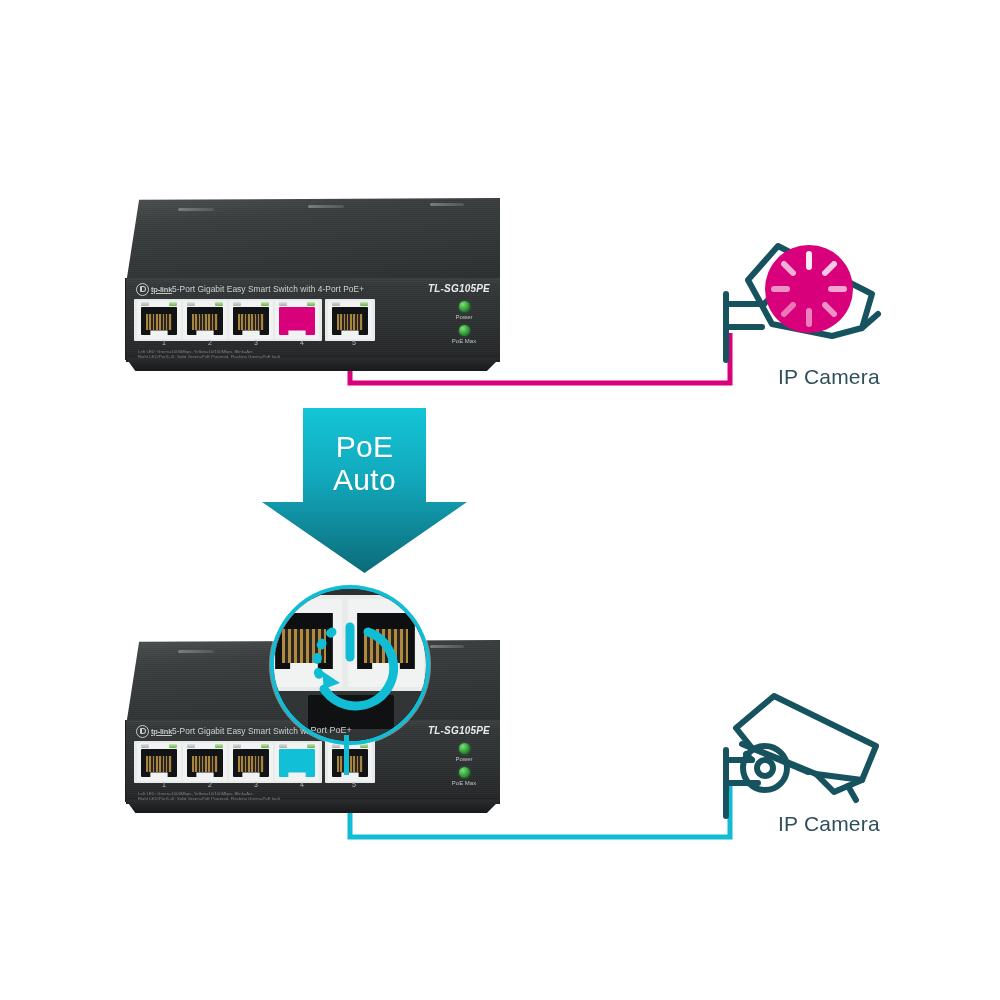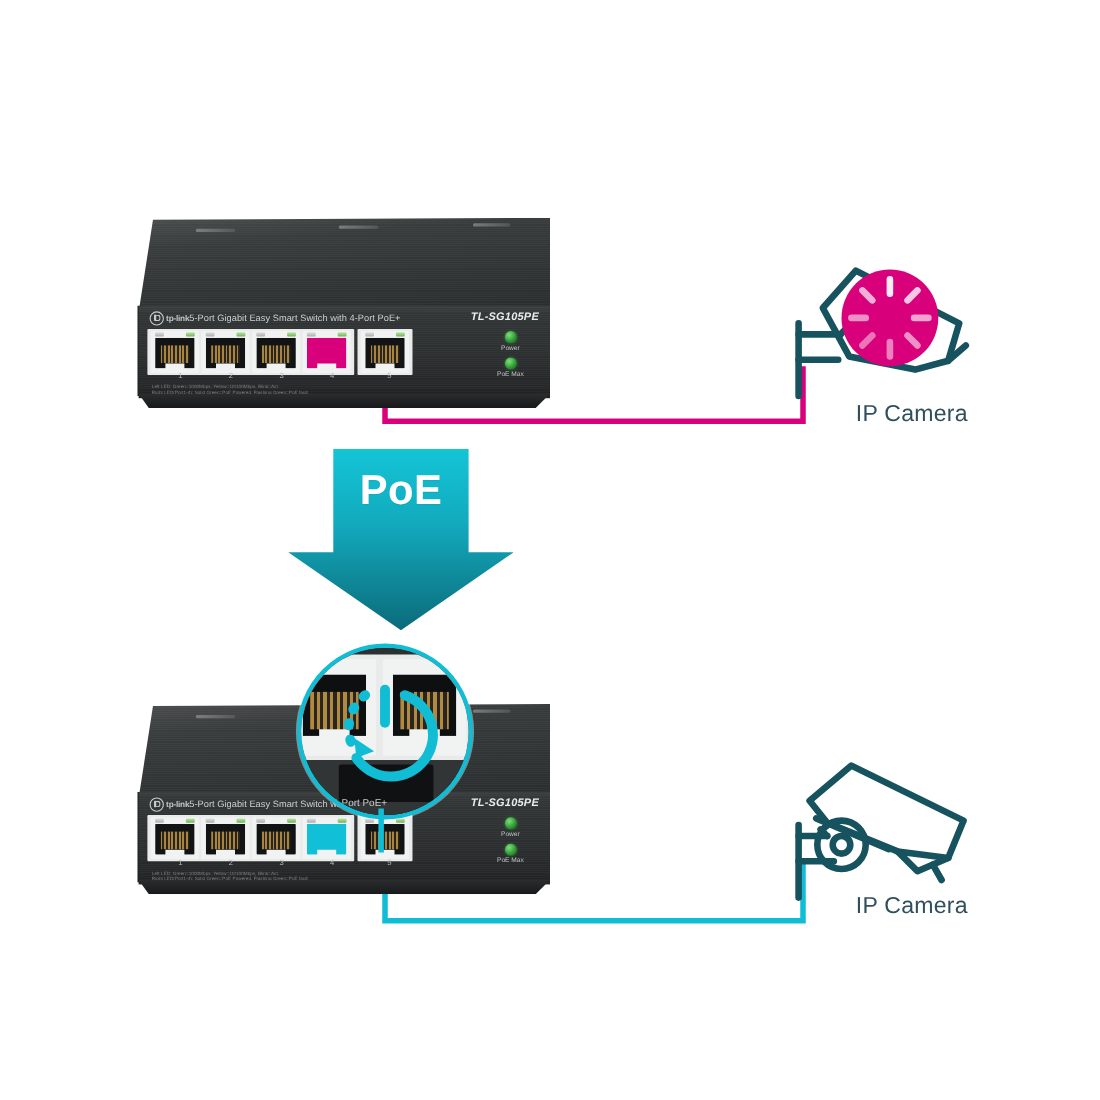--- a/index.html
+++ b/index.html
@@ -57,21 +57,21 @@
     display:inline-block;
   }
   .tpmark:before{
     content:"";position:absolute;left:3px;top:1.5px;width:2px;height:6.5px;
     background:#c9cdce;border-radius:1px;
   }
   .tpmark:after{
     content:"";position:absolute;left:4.2px;top:1.5px;width:4px;height:4px;
     border:1.5px solid #c9cdce;border-left:none;border-radius:0 4px 4px 0;
   }
-  .tptext{font-size:7.5px;color:#c4c8c9;letter-spacing:-.2px;font-weight:600;}
+  .tptext{font-size:7.5px;color:#c4c8c9;letter-spacing:-.2px;font-weight:600;text-decoration:underline;}
   .modelname{
     position:absolute;left:46px;top:2px;
     font-size:8.4px;color:#cdd1d2;letter-spacing:.05px;white-space:nowrap;
   }
   .modelcode{
     position:absolute;right:10px;top:1px;
     font-size:10px;font-style:italic;font-weight:700;color:#e8ebec;
     letter-spacing:.2px;
   }
 
@@ -118,22 +118,22 @@
   .sledlabel{font-size:6px;color:#c0c4c5;text-align:center;margin:2px 0 5px;}
 
   
   .poe-arrow{
     position:absolute;
     background:linear-gradient(180deg,#13c5d6 0%, #12a9bd 42%, #0f8b9c 70%, #0b6b79 100%);
     clip-path:polygon(20% 0%, 80% 0%, 80% 57%, 100% 57%, 50% 100%, 0% 57%, 20% 57%);
   }
   .poe-text{
     position:absolute;left:0;right:0;top:22px;
-    text-align:center;color:#ffffff;font-weight:700;
-    font-size:38px;line-height:33px;letter-spacing:.3px;
+    text-align:center;color:#ffffff;font-weight:400;
+    font-size:30px;line-height:33px;letter-spacing:.3px;
     text-shadow:0 1px 1px rgba(0,0,0,.06);
   }
 
   
   .mag{
     position:absolute;border-radius:50%;overflow:hidden;
     border:4px solid #10bdd4;
     background:#2b2e2f;
     box-shadow:0 0 0 1px rgba(255,255,255,.4);
   }
@@ -274,20 +274,21 @@
     </svg>
   </div>
 
   <div class="camlabel" style="left:748px;top:365px;">IP Camera</div>
 
   <div class="poe-arrow" style="left:262px;top:408px;width:205px;height:165px;">
   </div>
   <div class="abs" style="left:262px;top:408px;width:205px;height:165px;">
     <div class="poe-text">
       <div>PoE</div>
+      <div>Auto</div>
     </div>
   </div>
 
   <svg class="cable" style="left:330px;top:765px;width:420px;height:80px;" viewBox="0 0 420 80">
     <path d="M 20 0 L 20 72 L 400 72 L 400 18" fill="none" stroke="#10bdd4" stroke-width="5"></path>
   </svg>
 
   <div class="switch" style="left:126px;top:640px;">
     <div class="sw-top"></div>
     <div class="vent" style="left:52px;top:10px;width:36px;"></div>

